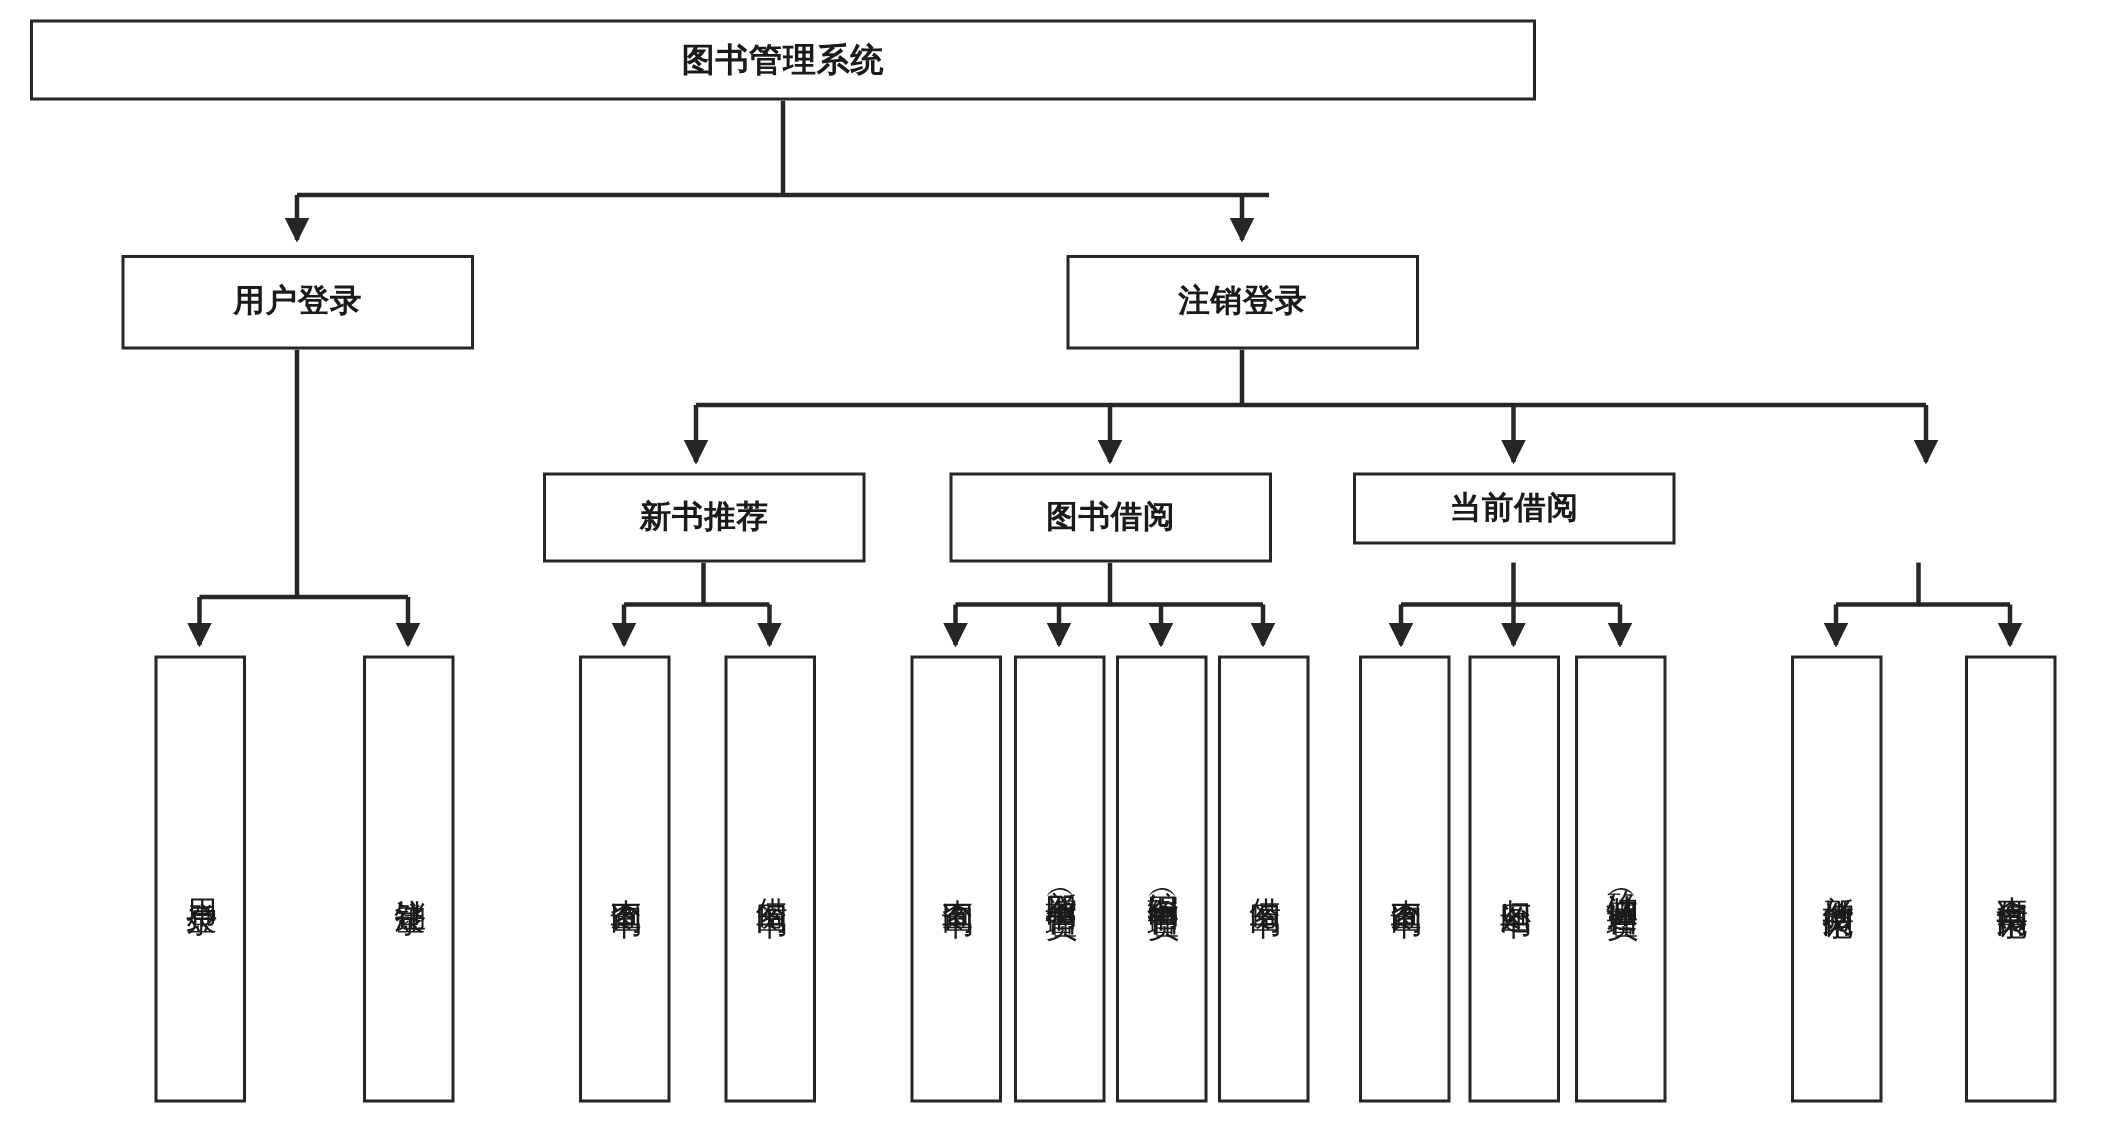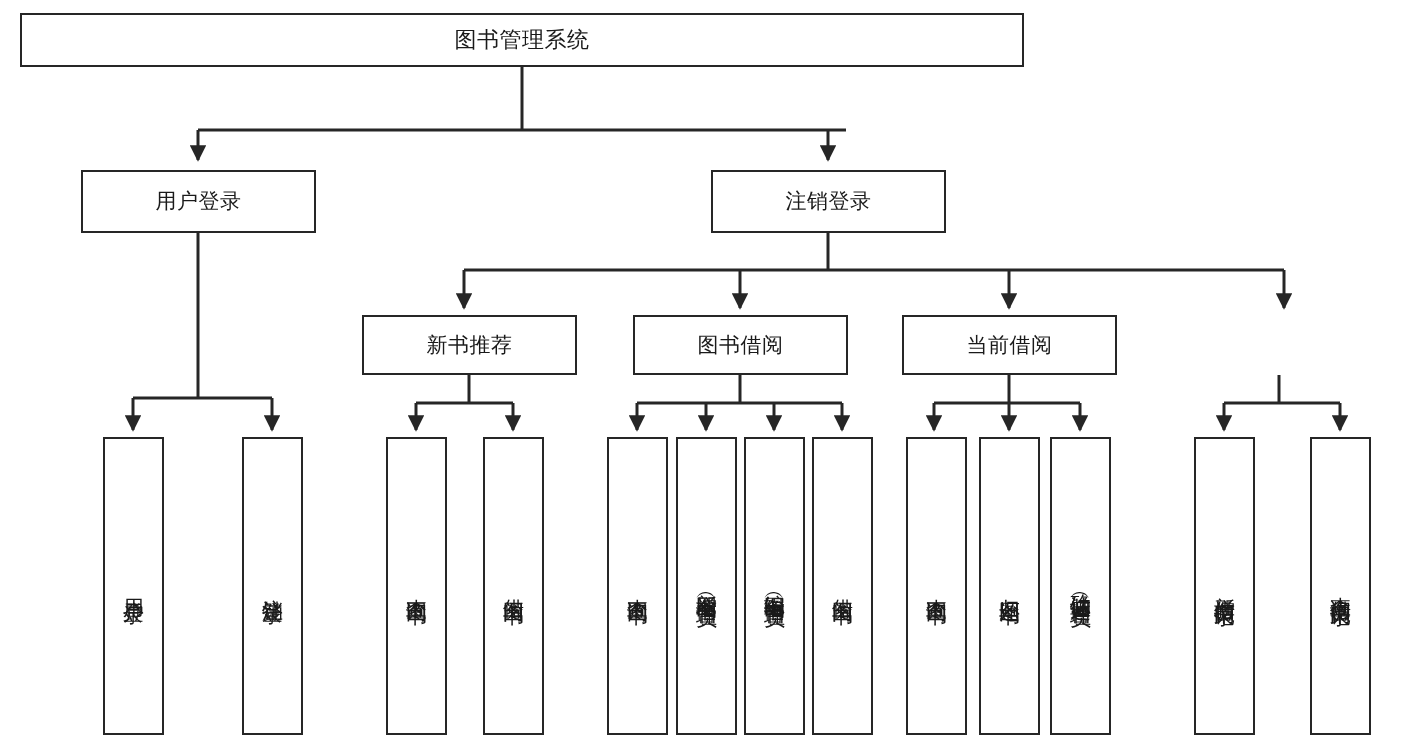--- a/index.html
+++ b/index.html
@@ -40,20 +40,21 @@
   .node .label {
     display: block;
     text-align: center;
     line-height: 1.18;
     letter-spacing: 0.5px;
   }
   
   .node.horiz .label {
     font-size: 21px;
     white-space: nowrap;
+    font-weight: bold;
   }
   .node.root .label {
     font-size: 22px;
   }
   
   .node.vert {
     align-items: center;
     justify-content: center;
   }
   .node.vert .label {
@@ -142,21 +143,21 @@
   </div>
 
   <div class="node horiz" style="left:362px; top:315px; width:215px; height:60px;">
     <span class="label">新书推荐</span>
   </div>
 
   <div class="node horiz" style="left:633px; top:315px; width:215px; height:60px;">
     <span class="label">图书借阅</span>
   </div>
 
-  <div class="node horiz" style="left:902px; top:315px; width:215px; height:60px;">
+  <div class="node horiz" style="left:902px; top:315px; width:215px; height:48px;">
     <span class="label">当前借阅</span>
   </div>
 
 
   <div class="node vert" style="left:103px; top:437px; width:61px; height:298px;">
     <span class="label">用户登录</span>
   </div>
 
   <div class="node vert" style="left:242px; top:437px; width:61px; height:298px;">
     <span class="label">注销登录</span>

